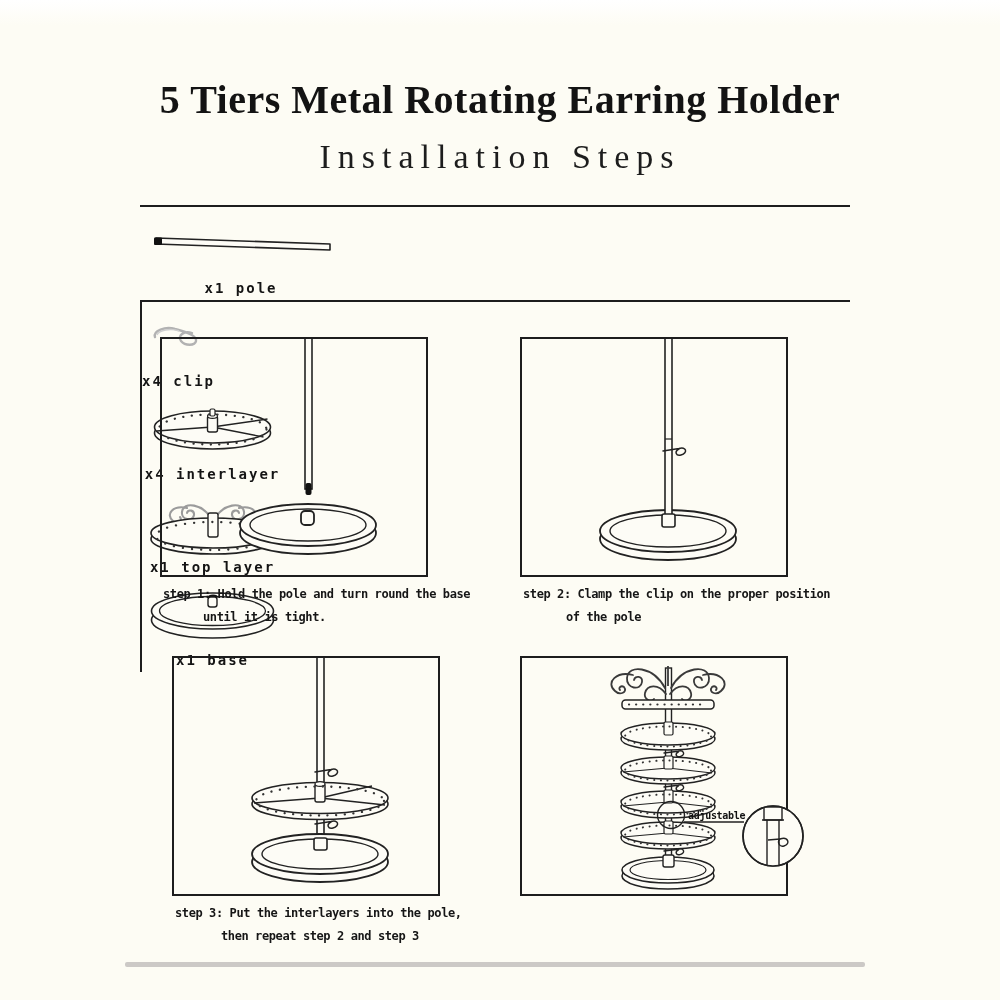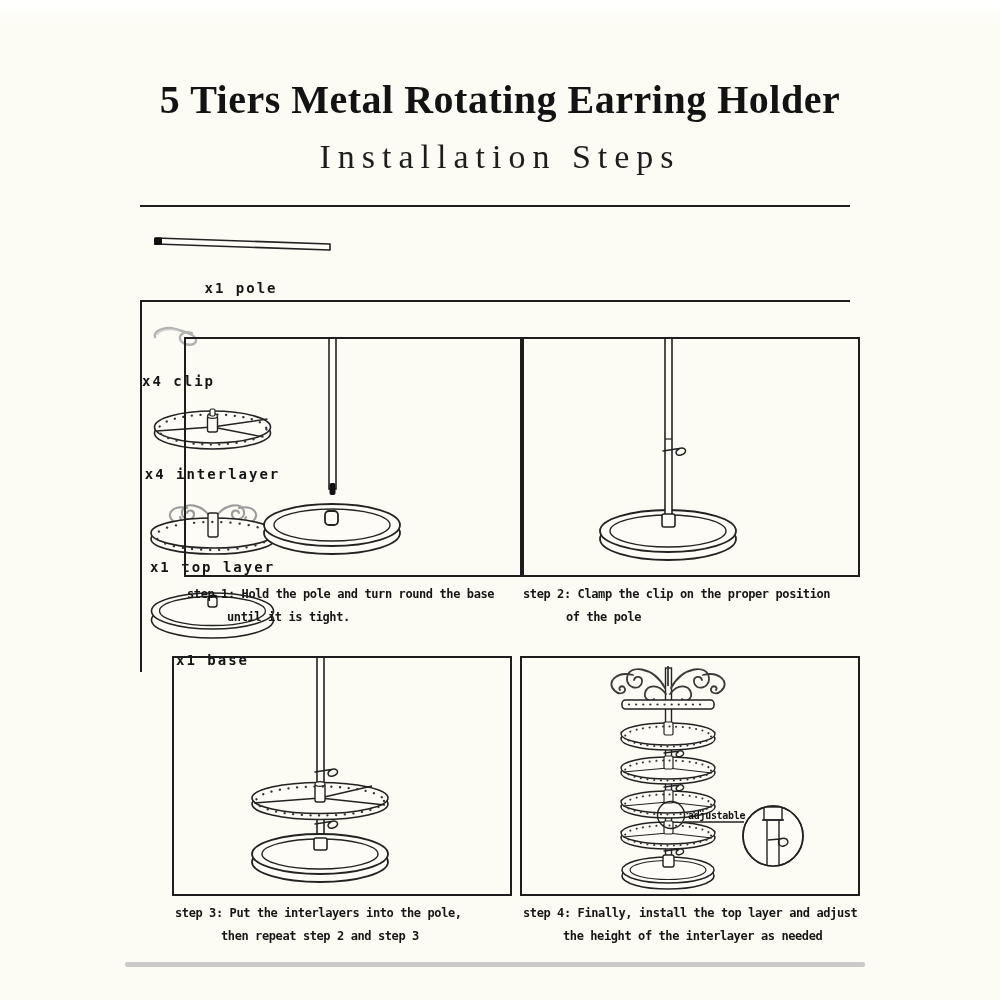--- a/index.html
+++ b/index.html
@@ -26,23 +26,23 @@
   }
   .part { position:relative; height:100%; box-sizing:border-box; flex:0 0 auto; }
   .part + .part { border-left:2.5px solid #1d1d1d; }
   .part svg { position:absolute; left:50%; transform:translateX(-50%); top:1px; }
   .part-label {
     position:absolute; left:0; right:0; bottom:4px; text-align:center;
     font-weight:700; font-size:14px; letter-spacing:2px; color:#141414; white-space:nowrap;
   }
   .w1{width:202px}.w2{width:69px}.w3{width:143px}.w4{width:143px}.w5{width:143px}
   .step { position:absolute; width:296px; }
-  .pos1{left:184px; top:337px} .pos2{left:520px; top:337px}
+  .pos1{left:160px; top:337px} .pos2{left:520px; top:337px}
   .pos3{left:172px; top:656px} .pos4{left:520px; top:656px}
-  .step-box { box-sizing:border-box; width:340px; height:240px; border:2.5px solid #1d1d1d; }
+  .step-box { box-sizing:border-box; width:268px; height:240px; border:2.5px solid #1d1d1d; }
   .step-box svg { display:block; }
   .caption {
     position:absolute; left:3px; top:246px; white-space:nowrap;
     font-size:12px; font-weight:700; letter-spacing:-0.4px; line-height:23px; color:#161616;
   }
   .caption .l2 { display:block; }
   .s1 .l2{padding-left:40px} .s2 .l2{padding-left:43px}
   .s3 .l2{padding-left:46px} .s4 .l2{padding-left:40px}
   .bottom-bar {
     position:absolute; left:125px; top:962px; width:740px; height:5px;
@@ -242,20 +242,16 @@
         <g clip-path="url(#bigcirc)">
           <rect x="245" y="149" width="12" height="60" fill="#fdfcf6" stroke="#222" stroke-width="1.4"></rect>
           <rect x="242" y="149" width="18" height="13" fill="#fdfcf6" stroke="#222" stroke-width="1.4"></rect>
           <line x1="240" y1="162" x2="262" y2="162" stroke="#222" stroke-width="1.4"></line>
           <line x1="246" y1="182" x2="258" y2="181" stroke="#222" stroke-width="1.4"></line>
           <path d="M258 181 C266 178 269 186 262 188 C257 189.5 255 183.5 258 181" fill="none" stroke="#222" stroke-width="1.4"></path>
         </g>
         <circle cx="251" cy="178" r="30" fill="none" stroke="#222" stroke-width="1.6"></circle>
       </svg>
     </div>
-    <div class="caption">
-      <span class="l1">step 4: Finally, install the top layer and adjust</span>
-      <span class="l2">the height of the interlayer as needed</span>
-    </div>
   </div>
 
   <div class="bottom-bar"></div>
 </div>
 
 </body></html>

